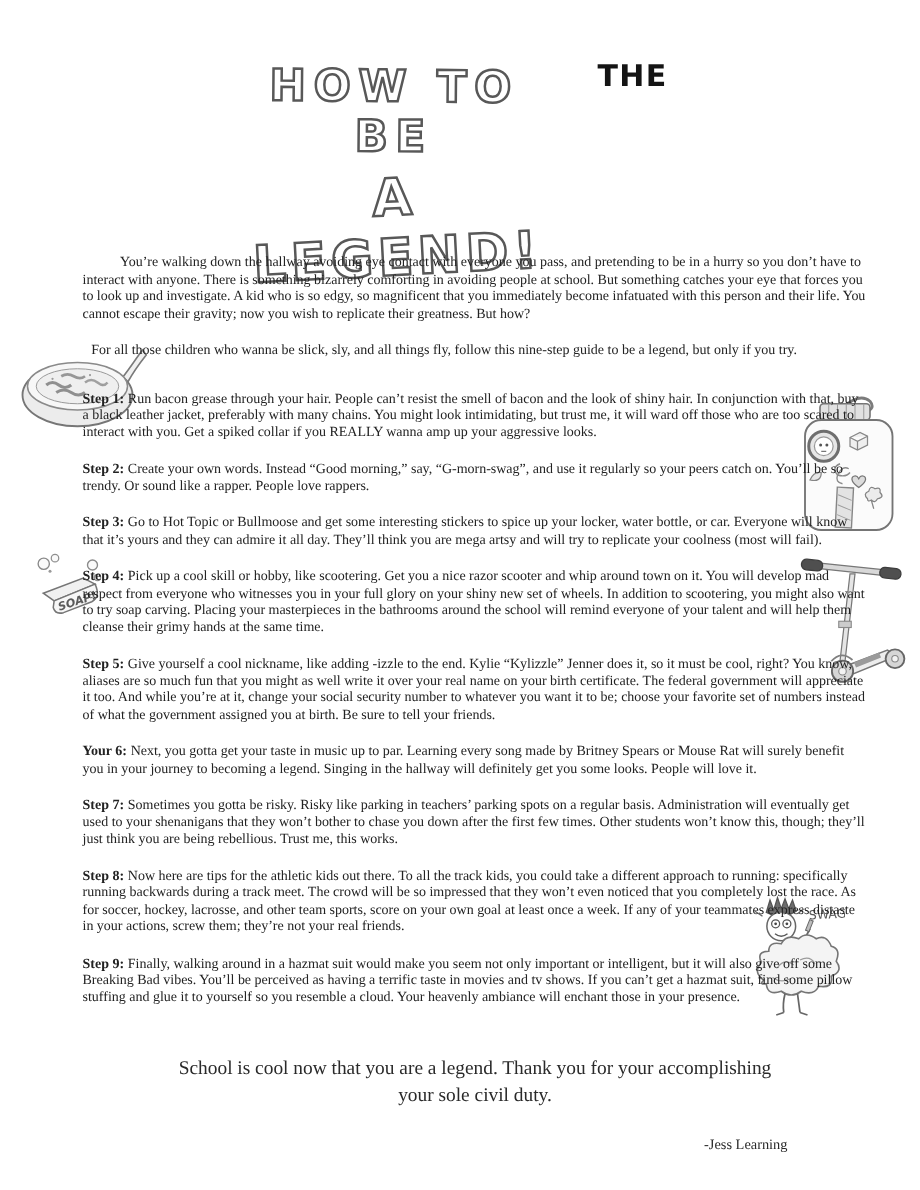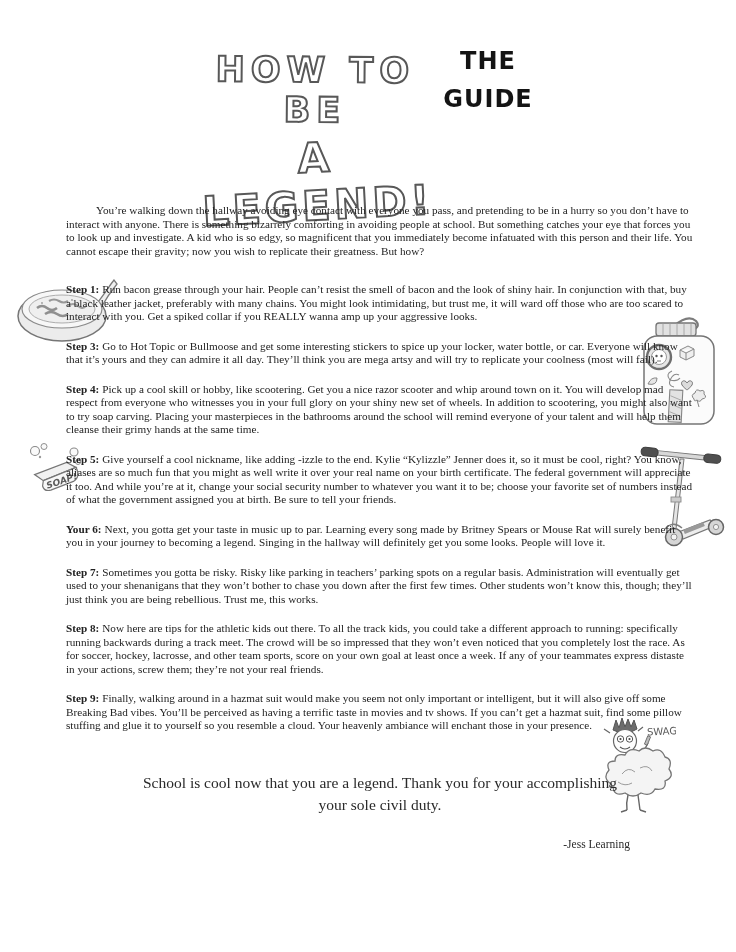--- a/index.html
+++ b/index.html
@@ -12,21 +12,21 @@
   .title-block {
     position:absolute; left:190px; top:50px; width:252px; text-align:center;
     font-family:"DejaVu Sans", sans-serif; font-weight:bold;
     color:#ffffff; -webkit-text-stroke:2px #585858;
     transform:rotate(-1deg);
   }
   .title-line1 { display:block; font-size:35px; letter-spacing:6px; transform:rotate(1.5deg); }
   .title-line2 { display:block; font-size:41px; letter-spacing:4px; margin-top:4px; transform:rotate(-2deg); }
 
   .subtitle-block {
-    position:absolute; left:416px; top:42px; width:144px; text-align:center;
+    position:absolute; left:434px; top:42px; width:144px; text-align:center;
     font-family:"DejaVu Sans", sans-serif; font-weight:bold; color:#141414;
   }
   .subtitle-line { display:block; font-size:24px; line-height:38px; letter-spacing:1px; }
 
   
   .content {
     position:absolute; left:50px; top:188px; width:660px;
     font-size:11.2px; line-height:13.5px; text-align:left; color:#222;
   }
   .content p { margin:16px; }
@@ -64,21 +64,20 @@
 <body>
 
 <div class="page">
 
   <div class="title-block">
     <span class="title-line1">HOW TO BE</span>
     <span class="title-line2">A LEGEND!</span>
   </div>
   <div class="subtitle-block">
     <span class="subtitle-line">THE</span>
-    <span class="subtitle-line">GUIDE</span>
   </div>
 
   <svg class="illus illus-pan" width="102" height="74" viewBox="0 0 102 74">
     <path d="M82,30 C89,21 94,13 98,8 L101,12 C97,17 91,25 86,34 Z" fill="#f0f0f0" stroke="#7a7a7a" stroke-width="1.3"></path>
     <ellipse cx="46" cy="44" rx="44" ry="25" fill="#ececec" stroke="#767676" stroke-width="1.5"></ellipse>
     <ellipse cx="46" cy="37" rx="40" ry="19" fill="#f7f7f7" stroke="#8a8a8a" stroke-width="1.2"></ellipse>
     <ellipse cx="46" cy="37" rx="33" ry="14" fill="#efefef" stroke="#9a9a9a" stroke-width="0.8"></ellipse>
     <path d="M21,36 q5,-4 10,0 t10,0" fill="none" stroke="#8f8f8f" stroke-width="2.5"></path>
     <path d="M33,29 q5,-3 10,0 t9,0" fill="none" stroke="#979797" stroke-width="2.2"></path>
     <path d="M29,42 q6,-4 12,0 t11,0" fill="none" stroke="#8f8f8f" stroke-width="2.5"></path>
@@ -153,23 +152,25 @@
     <path d="M40,42 L48,27" stroke="#666666" stroke-width="1.4"></path>
     <rect x="46" y="20" width="3" height="9" transform="rotate(22 47.5 24.5)" fill="#bdbdbd" stroke="#666666" stroke-width="0.8"></rect>
     <path d="M11,68 Q2,62 9,54 Q5,45 15,45 Q15,37 25,39 Q29,31 39,35 Q45,29 53,35 Q61,31 65,41 Q73,43 69,53 Q75,61 65,65 Q67,75 55,73 Q51,81 41,77 Q33,83 25,77 Q14,81 13,71 Q7,72 11,68 Z" fill="#f4f4f4" stroke="#757575" stroke-width="1.3"></path>
     <path d="M22,58 q6,-8 13,-2 M40,52 q8,-4 12,3 M18,66 q7,5 14,1" fill="none" stroke="#9b9b9b" stroke-width="1"></path>
     <path d="M28,79 Q26,87 27,94 M38,79 L40,94" fill="none" stroke="#666666" stroke-width="1.4"></path>
     <path d="M27,94 L21,96 M40,94 L46,96" stroke="#666666" stroke-width="1.4"></path>
   </svg>
 
   <div class="content">
     <p class="intro-p1">You’re walking down the hallway avoiding eye contact with everyone you pass, and pretending to be in a hurry so you don’t have to interact with anyone. There is something bizarrely comforting in avoiding people at school. But something catches your eye that forces you to look up and investigate. A kid who is so edgy, so magnificent that you immediately become infatuated with this person and their life. You cannot escape their gravity; now you wish to replicate their greatness. But how?</p>
+    <p class="intro-p2">For all those children who wanna be slick, sly, and all things fly, follow this nine-step guide to be a legend, but only if you try.</p>
 
     <div class="steps">
       <p class="step s1"><span class="step-label">Step 1:</span><span>Run bacon grease through your hair. People can’t resist the smell of bacon and the look of shiny hair. In conjunction with that, buy a black leather jacket, preferably with many chains. You might look intimidating, but trust me, it will ward off those who are too scared to interact with you. Get a spiked collar if you REALLY wanna amp up your aggressive looks.</span></p>
+      <p class="step s2"><span class="step-label">Step 2:</span><span>Create your own words. Instead “Good morning,” say, “G-morn-swag”, and use it regularly so your peers catch on. You’ll be so trendy. Or sound like a rapper. People love rappers.</span></p>
       <p class="step s3"><span class="step-label">Step 3:</span><span>Go to Hot Topic or Bullmoose and get some interesting stickers to spice up your locker, water bottle, or car. Everyone will know that it’s yours and they can admire it all day. They’ll think you are mega artsy and will try to replicate your coolness (most will fail).</span></p>
       <p class="step s4"><span class="step-label">Step 4:</span><span>Pick up a cool skill or hobby, like scootering. Get you a nice razor scooter and whip around town on it. You will develop mad respect from everyone who witnesses you in your full glory on your shiny new set of wheels. In addition to scootering, you might also want to try soap carving. Placing your masterpieces in the bathrooms around the school will remind everyone of your talent and will help them cleanse their grimy hands at the same time.</span></p>
       <p class="step s5"><span class="step-label">Step 5:</span><span>Give yourself a cool nickname, like adding -izzle to the end. Kylie “Kylizzle” Jenner does it, so it must be cool, right? You know, aliases are so much fun that you might as well write it over your real name on your birth certificate. The federal government will appreciate it too. And while you’re at it, change your social security number to whatever you want it to be; choose your favorite set of numbers instead of what the government assigned you at birth. Be sure to tell your friends.</span></p>
       <p class="step s6"><span class="step-label">Your 6:</span><span>Next, you gotta get your taste in music up to par. Learning every song made by Britney Spears or Mouse Rat will surely benefit you in your journey to becoming a legend. Singing in the hallway will definitely get you some looks. People will love it.</span></p>
       <p class="step s7"><span class="step-label">Step 7:</span><span>Sometimes you gotta be risky. Risky like parking in teachers’ parking spots on a regular basis. Administration will eventually get used to your shenanigans that they won’t bother to chase you down after the first few times. Other students won’t know this, though; they’ll just think you are being rebellious. Trust me, this works.</span></p>
       <p class="step s8"><span class="step-label">Step 8:</span><span>Now here are tips for the athletic kids out there. To all the track kids, you could take a different approach to running: specifically running backwards during a track meet. The crowd will be so impressed that they won’t even noticed that you completely lost the race. As for soccer, hockey, lacrosse, and other team sports, score on your own goal at least once a week. If any of your teammates express distaste in your actions, screw them; they’re not your real friends.</span></p>
       <p class="step s9"><span class="step-label">Step 9:</span><span>Finally, walking around in a hazmat suit would make you seem not only important or intelligent, but it will also give off some Breaking Bad vibes. You’ll be perceived as having a terrific taste in movies and tv shows. If you can’t get a hazmat suit, find some pillow stuffing and glue it to yourself so you resemble a cloud. Your heavenly ambiance will enchant those in your presence.</span></p>
     </div>
 
     <div class="closing">

